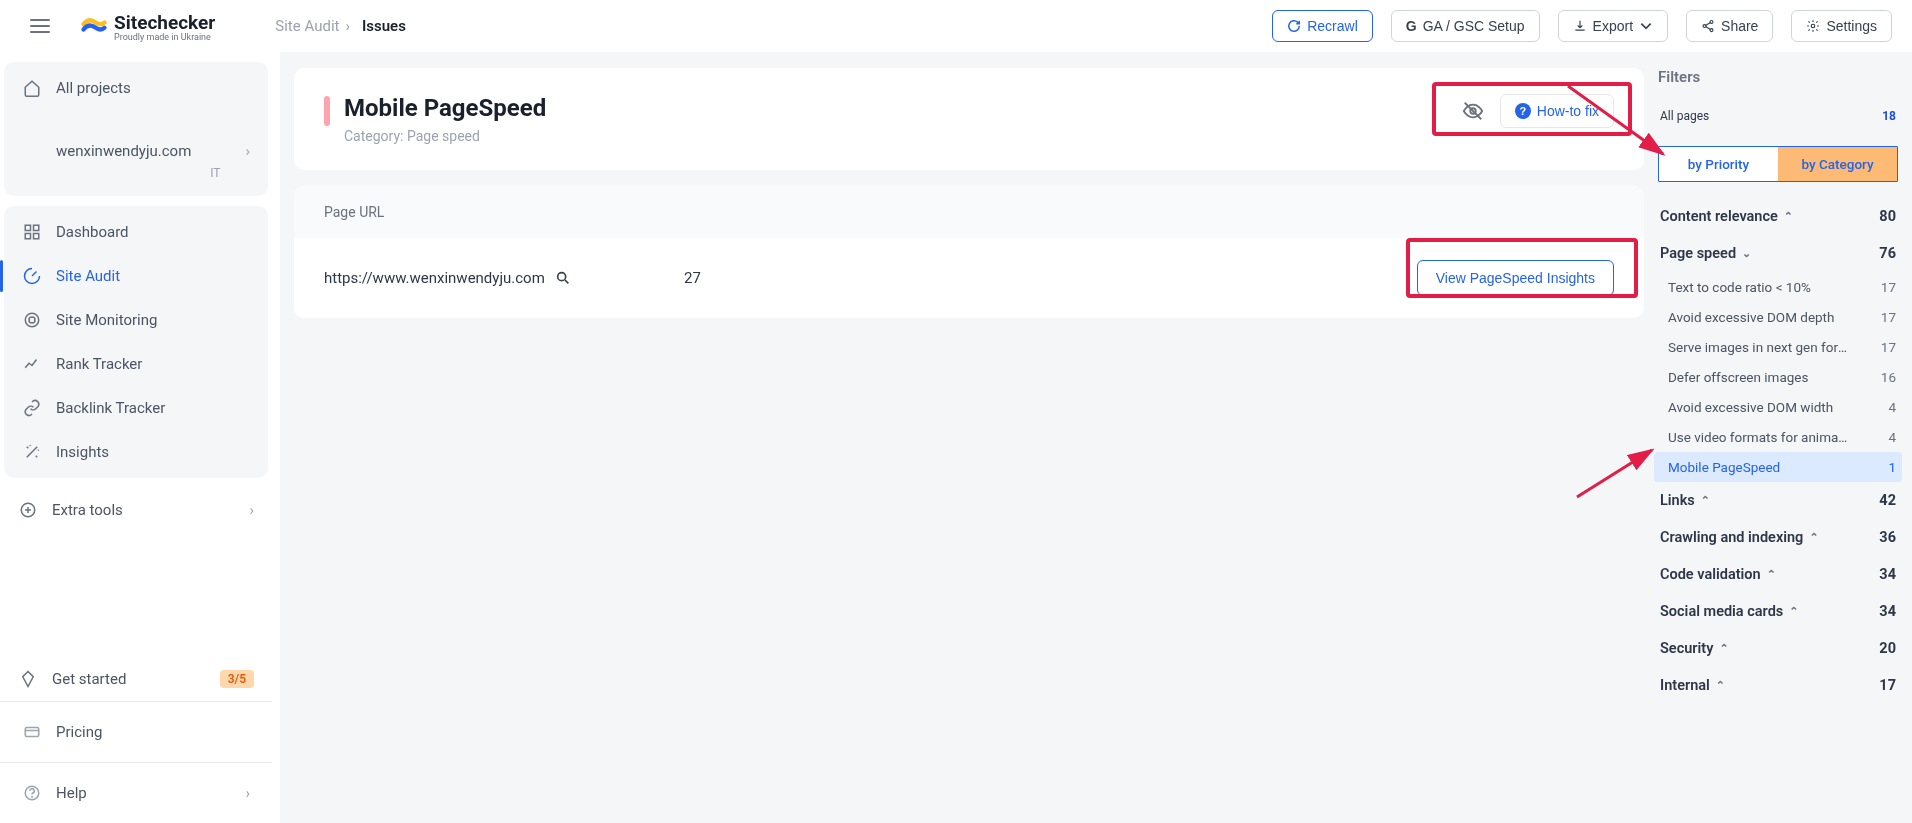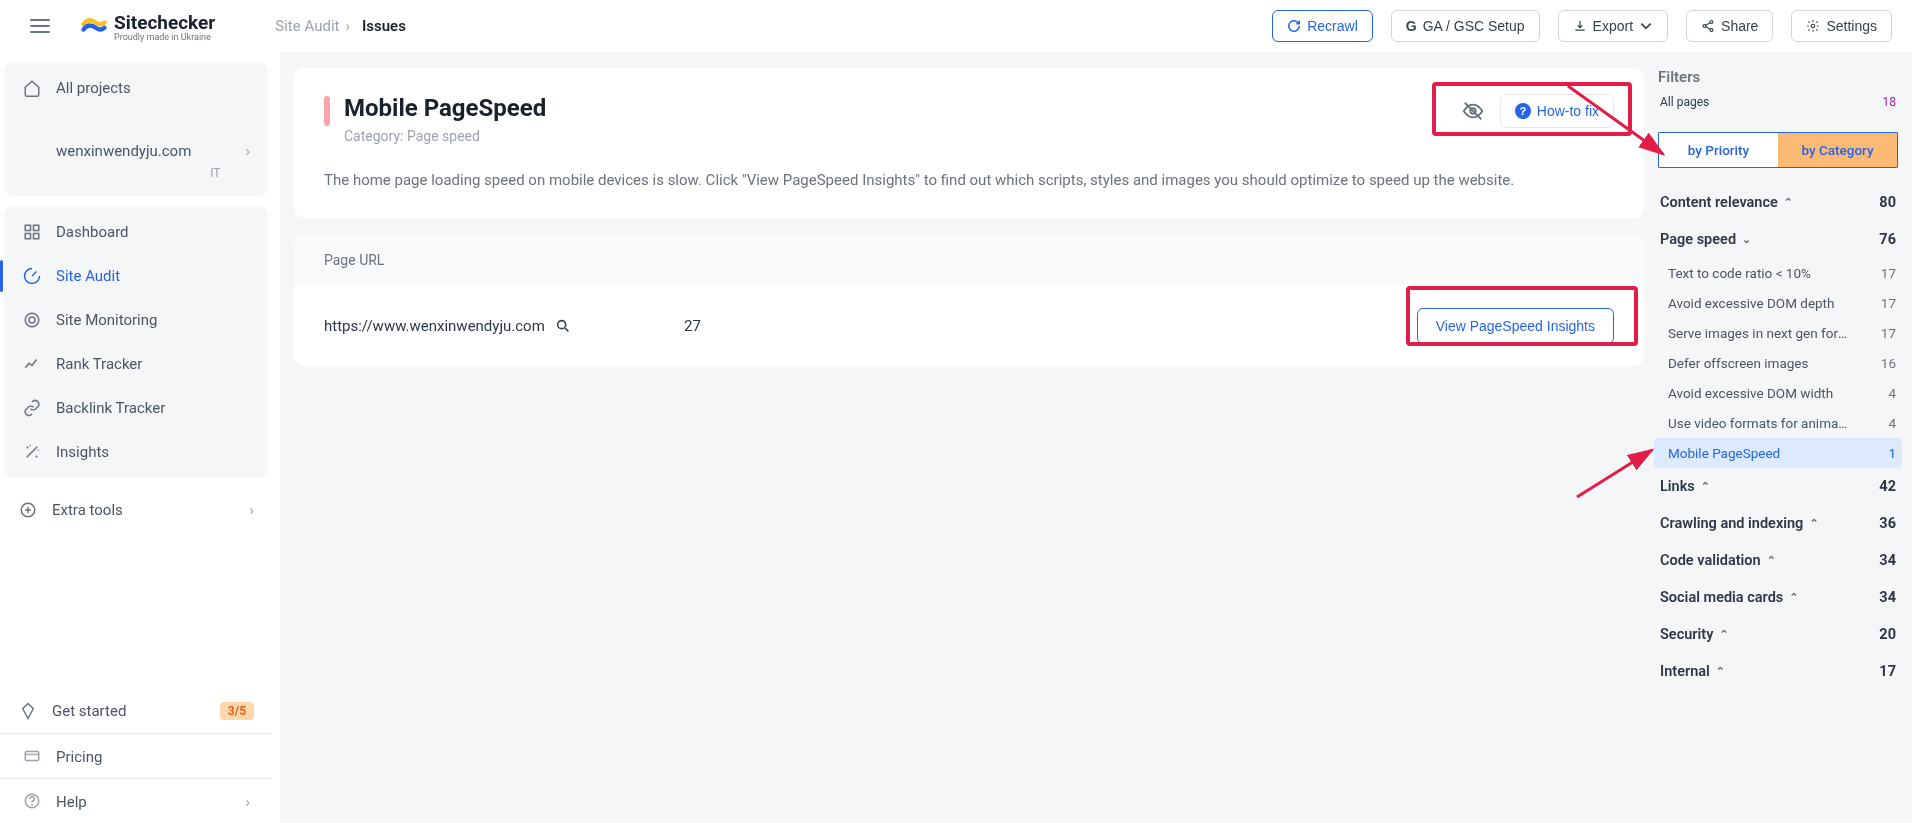--- a/index.html
+++ b/index.html
@@ -30,21 +30,21 @@
     .side-group { background: #f5f6f8; border-radius: 10px; margin: 0 4px 10px 4px; padding: 4px 0; }
     .side-item { display: flex; align-items: center; padding: 12px 18px; font-size: 15px; color: #4b5563; cursor: pointer; border-radius: 8px; position: relative; }
     .side-item .icon { width: 20px; height: 20px; margin-right: 14px; display: flex; align-items: center; justify-content: center; color: #6b7280; }
     .side-item.active { color: #2563eb; }
     .side-item.active .icon { color: #2563eb; }
     .side-item.active::before { content: ""; position: absolute; left: -4px; top: 6px; bottom: 6px; width: 3px; background: #2563eb; border-radius: 2px; }
     .side-item .chev { margin-left: auto; color: #9ca3af; }
     .side-item .badge-it { margin-left: auto; font-size: 12px; color: #9ca3af; margin-right: 6px; margin-top: 44px; }
     .side-item .badge-orange { margin-left: auto; background: #fed7aa; color: #ea580c; font-size: 12px; font-weight: 600; padding: 2px 8px; border-radius: 4px; }
     .side-flex { flex: 1; }
-    .side-plain { padding: 12px 22px; display: flex; align-items: flex-end; font-size: 15px; color: #4b5563; cursor: pointer; border-top: 1px solid #e5e7eb; }
+    .side-plain { padding: 20px 22px; display: flex; align-items: center; font-size: 15px; color: #4b5563; cursor: pointer; border-top: 1px solid #e5e7eb; }
     .side-plain:first-of-type { border-top: none; }
     .side-plain .icon { width: 20px; height: 20px; margin-right: 14px; display: flex; align-items: center; justify-content: center; color: #9ca3af; }
     .side-plain .chev { margin-left: auto; color: #9ca3af; }
     
     
     .main { flex: 1; overflow: auto; padding: 16px 14px; display: flex; gap: 14px; }
     .content { flex: 1; }
     
     .card { background: #fff; border-radius: 10px; padding: 26px 30px; margin-bottom: 16px; position: relative; }
     .issue-hdr { display: flex; align-items: flex-start; gap: 14px; }
@@ -65,23 +65,23 @@
     .tbl-hdr { display: flex; padding: 18px 30px; background: #f9fafb; font-size: 14px; color: #6b7280; }
     .tbl-col1 { width: 360px; }
     .tbl-col2 { flex: 1; }
     .tbl-row { display: flex; align-items: center; padding: 22px 30px; font-size: 15px; }
     .tbl-url { display: flex; align-items: center; gap: 10px; }
     .tbl-url svg { width: 16px; height: 16px; color: #374151; }
     .view-btn { margin-left: auto; padding: 9px 18px; border: 1px solid #2563eb; border-radius: 6px; background: #fff; color: #2563eb; font-size: 14px; font-weight: 500; cursor: pointer; }
     
     
     .right-panel { width: 240px; }
-    .filters-title { font-size: 15px; font-weight: 600; color: #6b7280; }
+    .filters-title { font-size: 15px; font-weight: 600; color: #6b7280; margin-bottom: 14px; }
     .filter-row { display: flex; justify-content: space-between; align-items: flex-start; font-size: 12px; padding: 9px 2px; cursor: pointer; }
-    .filter-row .cnt { color: #a21caf; font-weight: 400; }
+    .filter-row .cnt { color: #1d4ed8; font-weight: 700; }
     .tab-group { display: flex; margin: 14px 0 16px 0; border: 1px solid #2563eb; border-radius: 1px; overflow: hidden; }
     .tab-opt { flex: 1; padding: 9px 8px; font-size: 13.5px; font-weight: 500; text-align: center; color: #2563eb; cursor: pointer; background: #fff; }
     .tab-opt.active { background: #fdba74; }
     .cat-hdr { display: flex; align-items: center; justify-content: space-between; padding: 10px 2px; font-size: 14.5px; font-weight: 600; cursor: pointer; }
     .cat-hdr .chev { font-size: 11px; color: #6b7280; margin-left: 6px; }
     .cat-hdr .cnt { font-weight: 700; }
     .sub-item { display: flex; justify-content: space-between; align-items: center; padding: 7px 2px 7px 10px; font-size: 13.5px; color: #4b5563; cursor: pointer; }
     .sub-item .cnt { color: #6b7280; }
     .sub-item.selected { background: #dbeafe; color: #2563eb; border-radius: 4px; margin: 0 -4px; padding-left: 14px; padding-right: 6px; }
     .sub-item.selected .cnt { color: #2563eb; }
@@ -289,21 +289,20 @@
                   <circle cx="12" cy="12" r="3"></circle>
                   <path d="M3 3l18 18"></path>
                 </svg>
             </div>
             <button class="howto-btn">
               <span class="q">?</span>
               <span>How-to fix</span>
             </button>
           </div>
         </div>
-        <div class="issue-desc">The home page loading speed on mobile devices is slow. Click "View PageSpeed Insights" to find out which scripts, styles and images you should optimize to speed up the website.</div>
         <div class="red-box" style="top:14px; right:12px; width:200px; height:54px"></div>
       </div>
 
       <div class="tbl">
         <div class="tbl-hdr">
           <div class="tbl-col1">Page URL</div>
         </div>
         <div class="tbl-row">
           <div class="tbl-col1 tbl-url">
             <span>https://www.wenxinwendyju.com</span>

